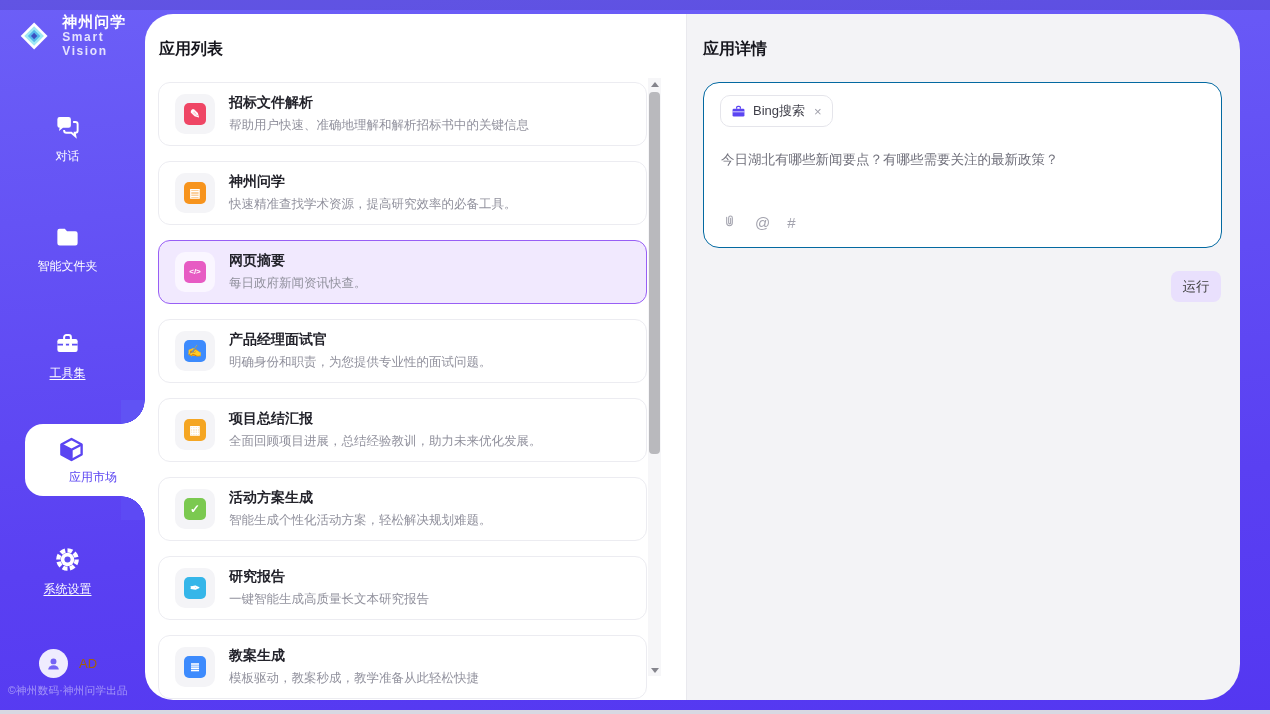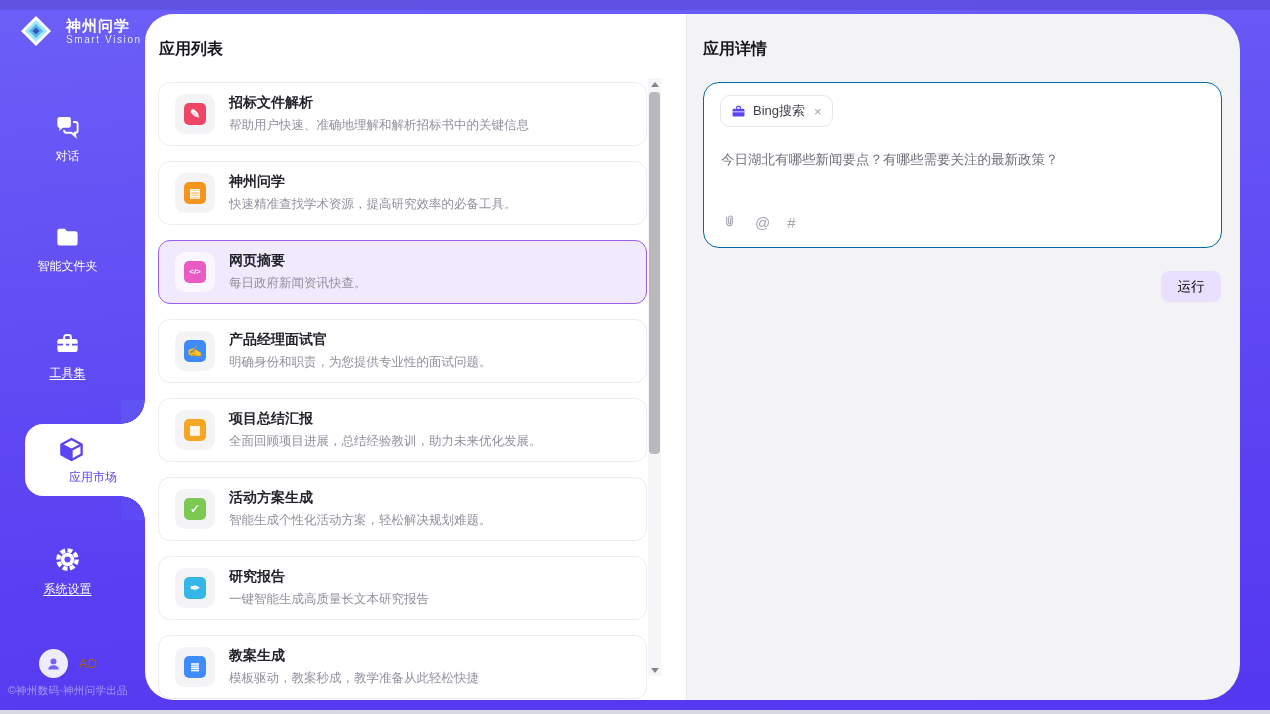--- a/index.html
+++ b/index.html
@@ -8,21 +8,21 @@
     font-family:"Liberation Sans",sans-serif;
     background:linear-gradient(175deg,#6c5ff7 0%,#5a40f2 70%,#5437f1 100%);
   }
   .top-shade{position:absolute;top:0;left:0;right:0;height:10px;background:rgba(20,16,90,.13);z-index:1;}
   .bottom-strip{position:absolute;left:0;right:0;bottom:0;height:4px;background:#d8d8e2;z-index:9;}
 
   
   .sidebar{position:absolute;left:0;top:0;width:145px;height:710px;z-index:3;}
   .logo{position:absolute;left:18px;top:13px;display:flex;align-items:center;gap:12px;}
   .logo-title{color:#fff;font-size:15px;font-weight:700;letter-spacing:1px;line-height:17px;}
-  .logo-sub{color:rgba(255,255,255,.82);font-size:10px;letter-spacing:1.6px;}
+  .logo-sub{color:rgba(255,255,255,.82);font-size:12px;letter-spacing:1.6px;font-weight:bold;}
   .nav-item{position:absolute;left:0;width:135px;text-align:center;color:#fff;cursor:pointer;}
   .nav-item svg{display:block;margin:0 auto 6px auto;}
   .nav-label{font-size:12px;color:#fff;}
   .nav-label.ul{text-decoration:underline;text-underline-offset:2px;}
   .nav-chat{top:113px;} .nav-folder{top:223px;} .nav-tools{top:330px;} .nav-settings{top:546px;font-family:Liberation Serif, serif;}
 
   
   .tab-active{position:absolute;left:25px;top:424px;width:120px;height:72px;background:#fff;
     border-radius:18px 0 0 18px;z-index:2;cursor:pointer;}
   .tab-inner{width:92px;text-align:right;padding-top:12px;}
@@ -71,21 +71,21 @@
   .input-card{position:absolute;left:16px;right:18px;top:68px;height:164px;background:#fff;
     border:1px solid #0369a1;border-radius:16px;cursor:text;}
   .chip{position:absolute;left:16px;top:12px;height:32px;box-sizing:border-box;border:1px solid #e5e5eb;border-radius:10px;
     background:#fff;display:inline-flex;align-items:center;gap:7px;padding:0 10px;cursor:pointer;}
   .chip-label{font-size:13px;color:#3f3f49;}
   .chip-close{font-size:13px;color:#a0a0ab;margin-left:2px;cursor:pointer;line-height:1;}
   .query{position:absolute;left:17px;top:68px;right:16px;font-size:13.5px;color:#70707b;}
   .attach{position:absolute;left:17px;bottom:16px;display:flex;align-items:center;gap:17px;color:#a3a3ae;}
   .attach .sym{font-size:15px;line-height:1;cursor:pointer;}
   .attach svg{cursor:pointer;}
-  .run-btn{position:absolute;right:19px;top:257px;width:60px;height:31px;background:#e9e0fd;color:#000000;
+  .run-btn{position:absolute;right:19px;top:257px;width:50px;height:31px;background:#e9e0fd;color:#404040;
     border:none;border-radius:8px;font-size:13.5px;font-family:"Liberation Sans",sans-serif;cursor:pointer;}
 </style>
 </head>
 <body>
 
 <div class="top-shade"></div>
 
 <aside class="sidebar">
   <div class="logo">
     <svg width="36" height="36" viewBox="0 0 36 36">

